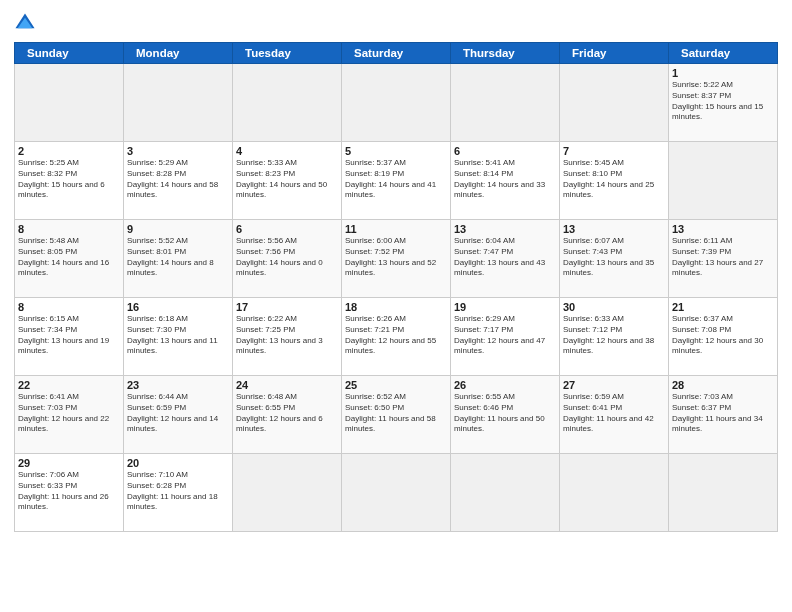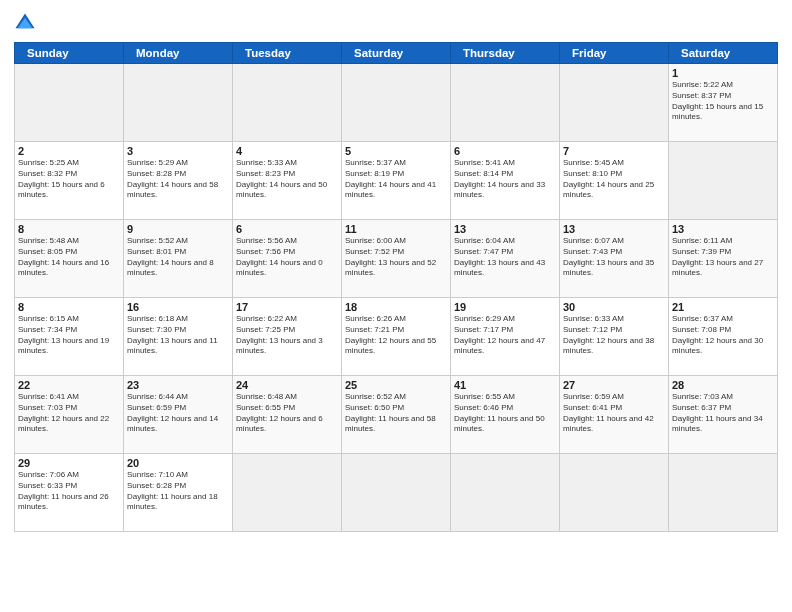--- a/index.html
+++ b/index.html
@@ -238,21 +238,21 @@
           </td>
           <td>
             <span class="day-num">24</span>
             <div class="day-info">Sunrise: 6:48 AM<br>Sunset: 6:55 PM<br>Daylight: 12 hours and 6 minutes.</div>
           </td>
           <td>
             <span class="day-num">25</span>
             <div class="day-info">Sunrise: 6:52 AM<br>Sunset: 6:50 PM<br>Daylight: 11 hours and 58 minutes.</div>
           </td>
           <td>
-            <span class="day-num">41</span>
+            <span class="day-num">26</span>
             <div class="day-info">Sunrise: 6:55 AM<br>Sunset: 6:46 PM<br>Daylight: 11 hours and 50 minutes.</div>
           </td>
           <td>
             <span class="day-num">27</span>
             <div class="day-info">Sunrise: 6:59 AM<br>Sunset: 6:41 PM<br>Daylight: 11 hours and 42 minutes.</div>
           </td>
           <td>
             <span class="day-num">28</span>
             <div class="day-info">Sunrise: 7:03 AM<br>Sunset: 6:37 PM<br>Daylight: 11 hours and 34 minutes.</div>
           </td>

